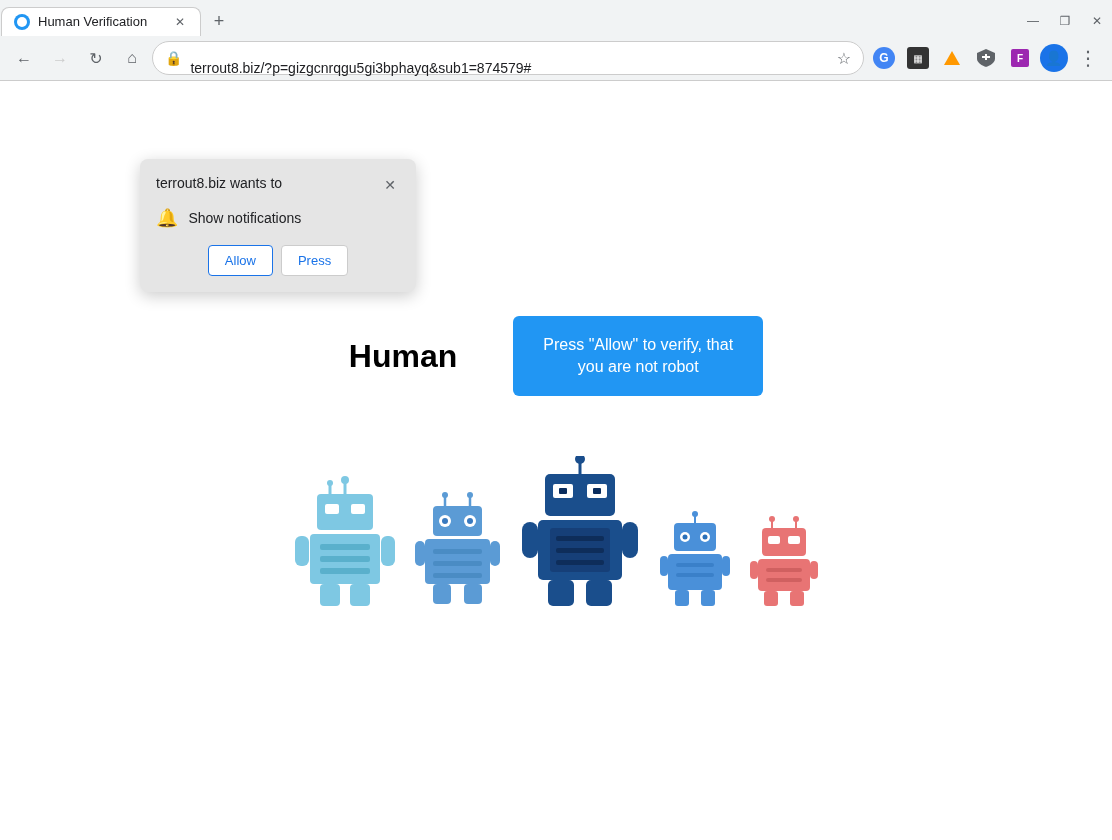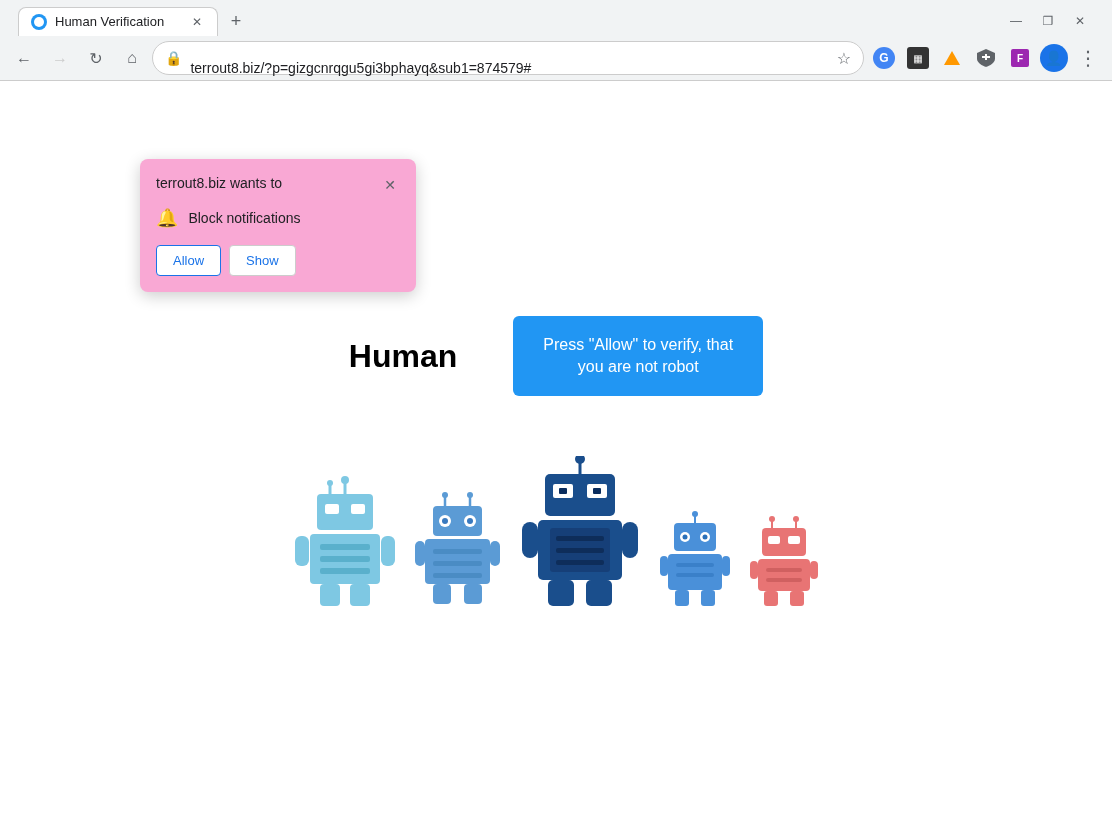--- a/index.html
+++ b/index.html
@@ -1,20 +1,20 @@
 <!DOCTYPE html>
 <html><head>
   <meta charset="utf-8">
   <style>
     * { margin: 0; padding: 0; box-sizing: border-box; }
     body { font-family: 'Segoe UI', Arial, sans-serif; background: #fff; width: 1112px; height: 840px; overflow: hidden; }
 
     
     .browser-chrome { background: #f1f3f4; border-bottom: 1px solid #ccc; }
-    .title-bar { display: flex; align-items: center; justify-content: space-between; padding: 6px 18px 0; height: 36px; }
+    .title-bar { display: flex; align-items: center; justify-content: space-between; padding: 6px 1px 0; height: 36px; }
     .tab-bar { display: flex; align-items: center; }
     .tab { display: flex; align-items: center; background: #fff; border-radius: 8px 8px 0 0; padding: 6px 12px; min-width: 200px; max-width: 240px; font-size: 13px; color: #202124; border: 1px solid #ccc; border-bottom: none; position: relative; }
     .tab-favicon { width: 16px; height: 16px; margin-right: 8px; background: #2196f3; border-radius: 50%; display: flex; align-items: center; justify-content: center; flex-shrink: 0; }
     .tab-favicon-inner { width: 10px; height: 10px; background: #fff; border-radius: 50%; }
     .tab-title { flex: 1; overflow: hidden; text-overflow: ellipsis; white-space: nowrap; }
     .tab-close { width: 16px; height: 16px; display: flex; align-items: center; justify-content: center; border-radius: 50%; cursor: pointer; font-size: 12px; color: #5f6368; margin-left: 6px; }
     .new-tab-btn { width: 28px; height: 28px; display: flex; align-items: center; justify-content: center; border-radius: 50%; cursor: pointer; font-size: 18px; color: #5f6368; margin-left: 4px; }
     .window-controls { display: flex; align-items: center; gap: 4px; }
     .win-btn { width: 28px; height: 28px; display: flex; align-items: center; justify-content: center; border-radius: 4px; cursor: pointer; font-size: 12px; color: #5f6368; }
 
@@ -23,28 +23,28 @@
     .nav-btn { width: 32px; height: 32px; display: flex; align-items: center; justify-content: center; border-radius: 50%; cursor: pointer; color: #5f6368; font-size: 16px; }
     .nav-btn.disabled { color: #ccc; cursor: default; }
     .address-bar { flex: 1; display: flex; align-items: center; background: #fff; border: 1px solid #ccc; border-radius: 20px; padding: 6px 12px; height: 34px; gap: 8px; }
     .lock-icon { color: #5f6368; font-size: 14px; }
     .url-text { flex: 1; font-size: 14px; color: #202124; margin-top: 20px; }
     .star-icon { color: #5f6368; font-size: 16px; cursor: pointer; }
     .toolbar-icons { display: flex; align-items: center; gap: 2px; }
     .toolbar-icon-btn { width: 32px; height: 32px; display: flex; align-items: center; justify-content: center; border-radius: 50%; cursor: pointer; color: #5f6368; font-size: 16px; }
 
     
-    .notification-popup { position: absolute; top: 78px; left: 140px; background: #f9a8d4; border-radius: 8px; box-shadow: 0 4px 16px rgba(0,0,0,0.2); padding: 16px; width: 276px; z-index: 100; }
+    .notification-popup { position: absolute; top: 78px; left: 140px; background: #e5e5e5; border-radius: 8px; box-shadow: 0 4px 16px rgba(0,0,0,0.2); padding: 16px; width: 276px; z-index: 100; }
     .popup-header { display: flex; justify-content: space-between; align-items: flex-start; margin-bottom: 12px; }
     .popup-site { font-size: 14px; color: #202124; }
     .popup-close { width: 20px; height: 20px; display: flex; align-items: center; justify-content: center; border-radius: 50%; cursor: pointer; color: #5f6368; font-size: 14px; }
     .popup-permission { display: flex; align-items: center; gap: 10px; margin-bottom: 16px; }
     .bell-icon { font-size: 18px; color: #5f6368; }
     .permission-text { font-size: 14px; color: #202124; }
-    .popup-buttons { display: flex; justify-content: flex-start; gap: 8px; }
+    .popup-buttons { display: flex; justify-content: center; gap: 8px; }
     .popup-btn { padding: 7px 16px; border-radius: 4px; font-size: 13px; cursor: pointer; border: 1px solid #ccc; background: #fff; color: #1a73e8; font-weight: 500; }
     .popup-btn.allow { border-color: #1a73e8; }
 
     
     .page-content { background: #fff; height: calc(840px - 80px); display: flex; flex-direction: column; align-items: center; justify-content: center; position: relative; }
     .verification-section { display: flex; align-items: center; gap: 56px; margin-bottom: 60px; }
     .verification-title { font-size: 32px; font-weight: bold; color: #000; text-align: center; line-height: 1.2; }
     .verify-btn { background: #2196f3; color: #fff; padding: 18px 28px; border-radius: 6px; font-size: 16px; text-align: center; line-height: 1.4; max-width: 250px; cursor: pointer; font-weight: 500; }
 
     
@@ -129,25 +129,25 @@
 
 <div style="position: relative; width: 1112px; flex: 1;">
 
   <div class="notification-popup">
     <div class="popup-header">
       <span class="popup-site">terrout8.biz wants to</span>
       <span class="popup-close">✕</span>
     </div>
     <div class="popup-permission">
       <span class="bell-icon">🔔</span>
-      <span class="permission-text">Block notifications</span>
+      <span class="permission-text">Show notifications</span>
     </div>
     <div class="popup-buttons">
       <button class="popup-btn allow">Allow</button>
-      <button class="popup-btn">Show</button>
+      <button class="popup-btn">Press</button>
     </div>
   </div>
 
   <div class="page-content">
 
     <div class="verification-section">
       <div class="verification-title">
         <span>Human</span><br>
       </div>
       <div class="verify-btn">Press "Allow" to verify, that you are not robot</div>

